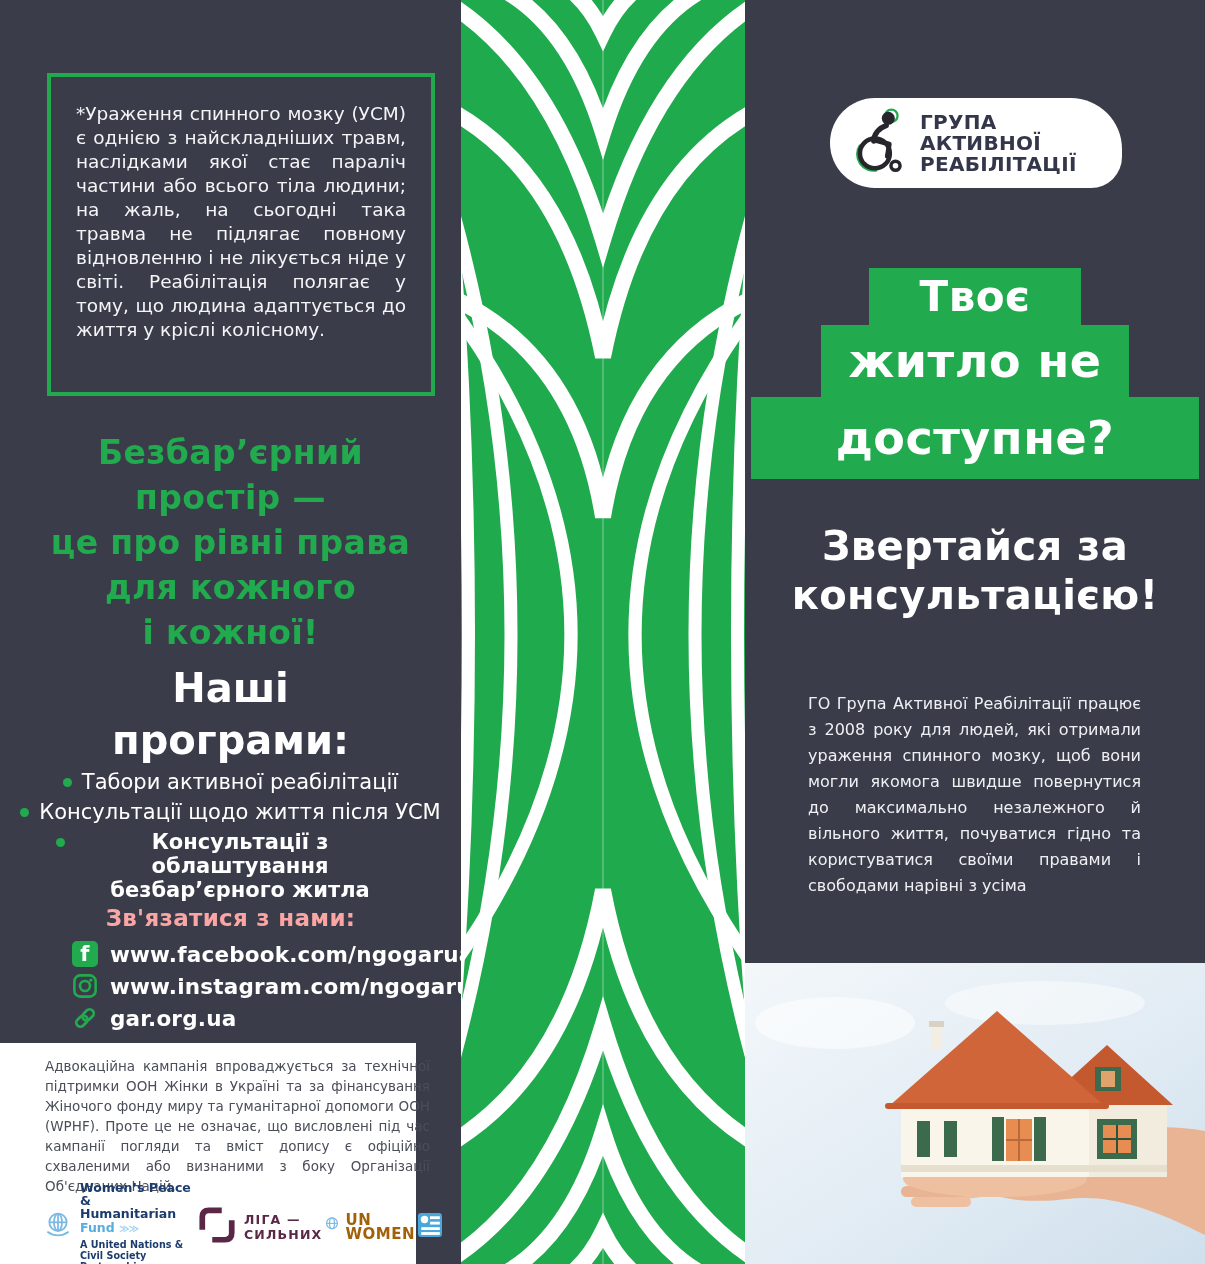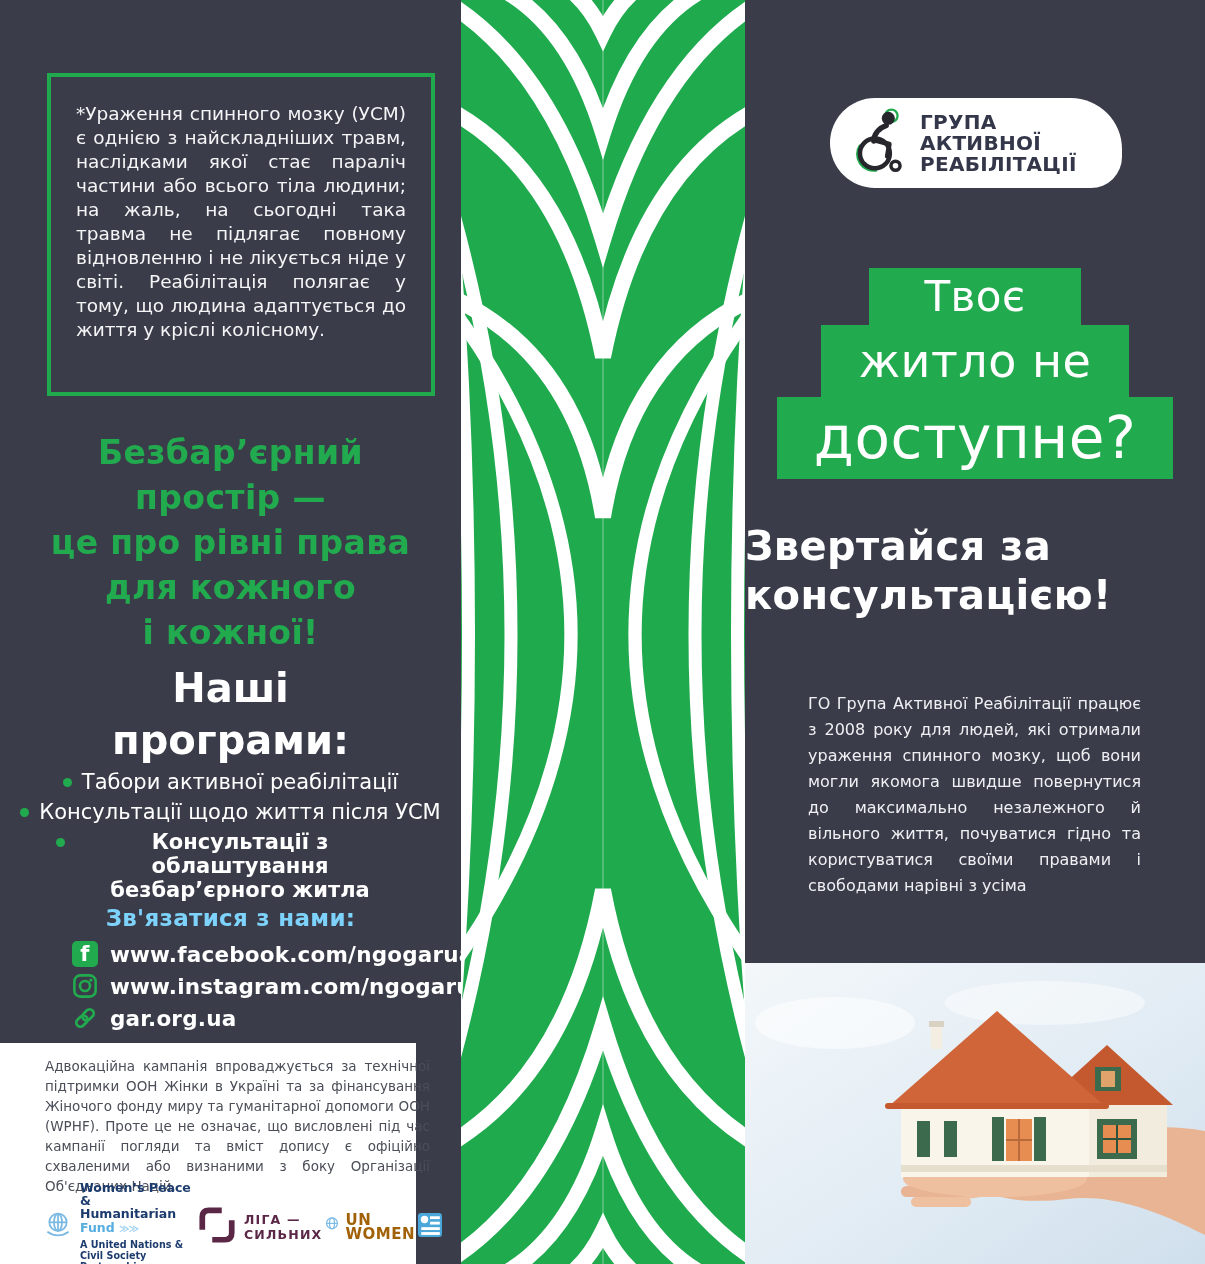--- a/index.html
+++ b/index.html
@@ -17,21 +17,21 @@
   .headline { position:absolute; top:430px; left:0; width:100%; text-align:center; color:#21ab4e;
               font-weight:bold; font-size:33px; line-height:45px; letter-spacing:.4px; }
   .programs-title { position:absolute; top:662px; left:0; width:100%; text-align:center; color:#fff;
               font-weight:bold; font-size:40px; line-height:52px; }
   .programs { position:absolute; top:770px; left:0; width:100%; display:flex; flex-direction:column;
               align-items:center; gap:6px; color:#fff; font-size:21px; }
   .program  { display:flex; align-items:flex-start; gap:10px; text-align:center; }
   .program .dot { width:9px; height:9px; border-radius:50%; background:#21ab4e; margin-top:8px; flex:none; }
   .program.bold { font-weight:bold; }
   .program.bold .txt { max-width:330px; }
-  .contact-title { position:absolute; top:905px; left:0; width:100%; text-align:center; color:#7dd3fc;
+  .contact-title { position:absolute; top:905px; left:0; width:100%; text-align:center; color:#fca5a5;
               font-weight:bold; font-size:23px; letter-spacing:.3px; }
   .contacts { position:absolute; top:941px; left:72px; display:flex; flex-direction:column; gap:6px; }
   .contact  { display:flex; align-items:center; gap:12px; color:#fff; font-weight:bold; font-size:21.5px;
               letter-spacing:.2px; cursor:pointer; }
   .cicon { width:26px; height:26px; flex:none; }
   .fb-box { width:26px; height:26px; background:#21ab4e; border-radius:5px; color:#fff; font-weight:bold;
             font-size:21px; display:flex; align-items:flex-end; justify-content:center; line-height:25px; }
 
   .white-footer { position:absolute; left:0; top:1043px; width:416px; height:221px; background:#ffffff; }
   .disclaimer { position:absolute; left:45px; top:13px; width:385px; font-size:13.5px; line-height:20px;
@@ -52,26 +52,26 @@
   
   #pattern-svg { position:absolute; left:0; top:0; }
 
   
   .logo-pill { position:absolute; left:85px; top:98px; width:292px; height:90px; background:#fff;
                border-radius:58px 66px 40px 58px; display:flex; align-items:center; gap:8px;
                padding:0 10px 0 16px; box-sizing:border-box; }
   .logo-text { color:#34374a; font-weight:bold; font-size:20px; line-height:21px; letter-spacing:.3px; }
   .banner { position:absolute; left:0; top:268px; width:460px; display:flex; flex-direction:column;
             align-items:center; }
-  .banner-row { background:#21ab4e; color:#fff; font-weight:normal; display:flex; align-items:center;
+  .banner-row { background:#21ab4e; color:#fff; font-weight:bold; display:flex; align-items:center;
                 justify-content:center; letter-spacing:.5px; }
   .banner-row.r1 { width:212px; height:57px; font-size:42px; }
   .banner-row.r2 { width:308px; height:72px; font-size:46px; }
-  .banner-row.r3 { width:396px; height:82px; font-size:58px; }
-  .cta { position:absolute; left:0; top:522px; width:460px; text-align:left; color:#fff;
+  .banner-row.r3 { width:448px; height:82px; font-size:46px; }
+  .cta { position:absolute; left:0; top:522px; width:460px; text-align:center; color:#fff;
          font-weight:bold; font-size:40px; line-height:49px; letter-spacing:.4px; }
   .body-text { position:absolute; left:63px; top:691px; width:333px; color:#eef0f3; font-size:16px;
                line-height:26px; text-align:justify; }
   .photo { position:absolute; left:0; top:963px; width:460px; height:301px; }
 </style>
 </head>
 <body>
 
 <div class="page">
 

